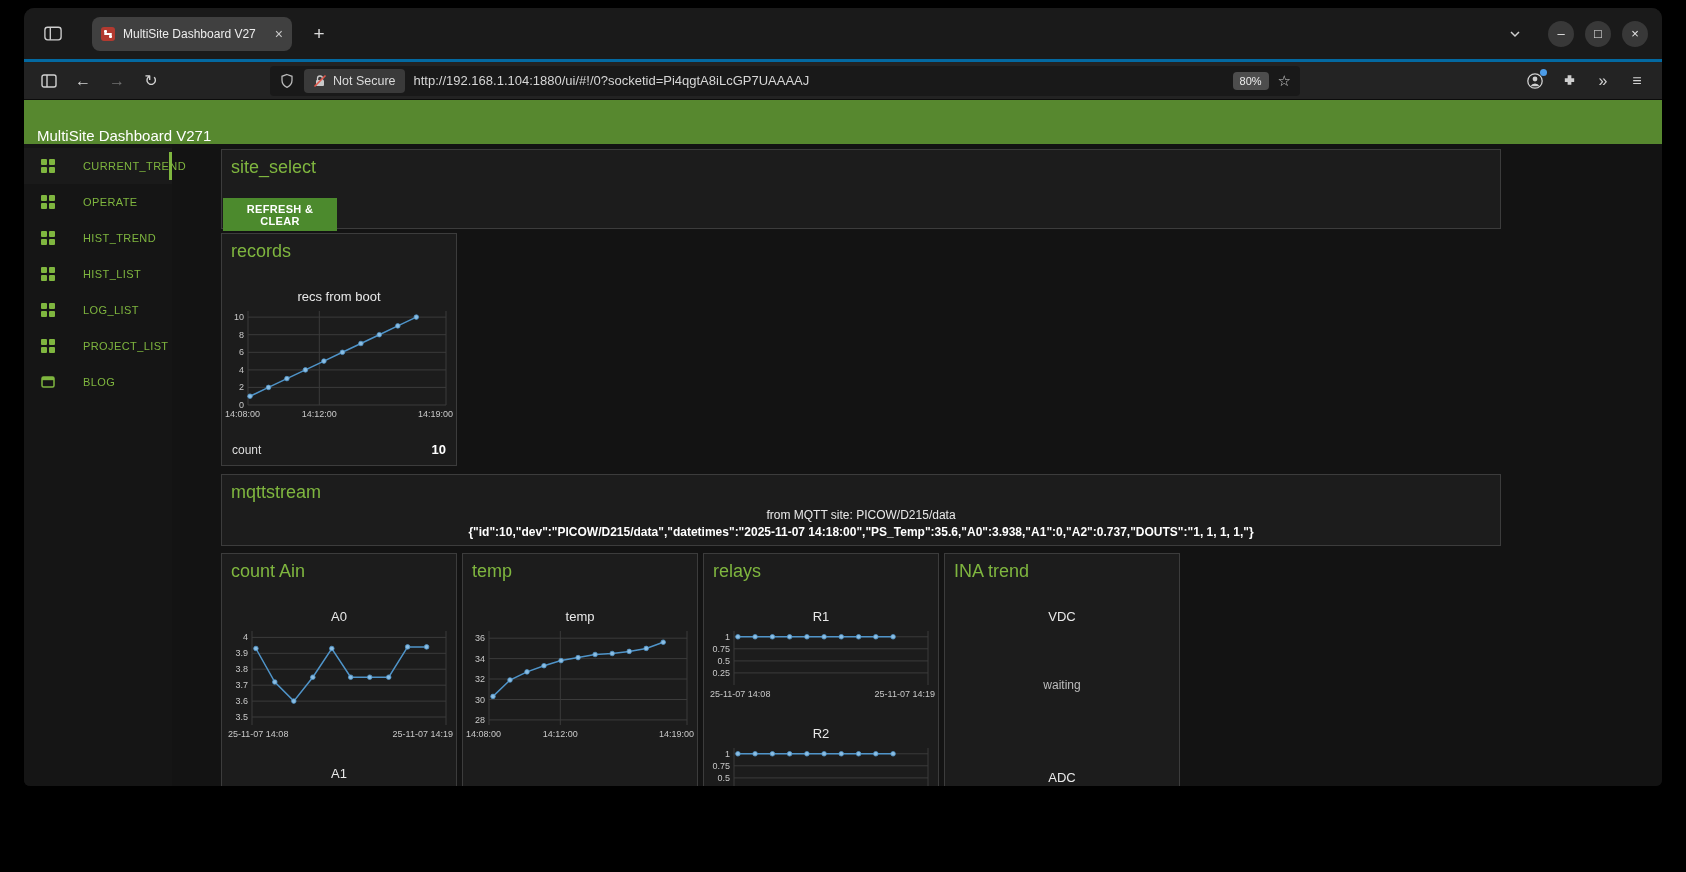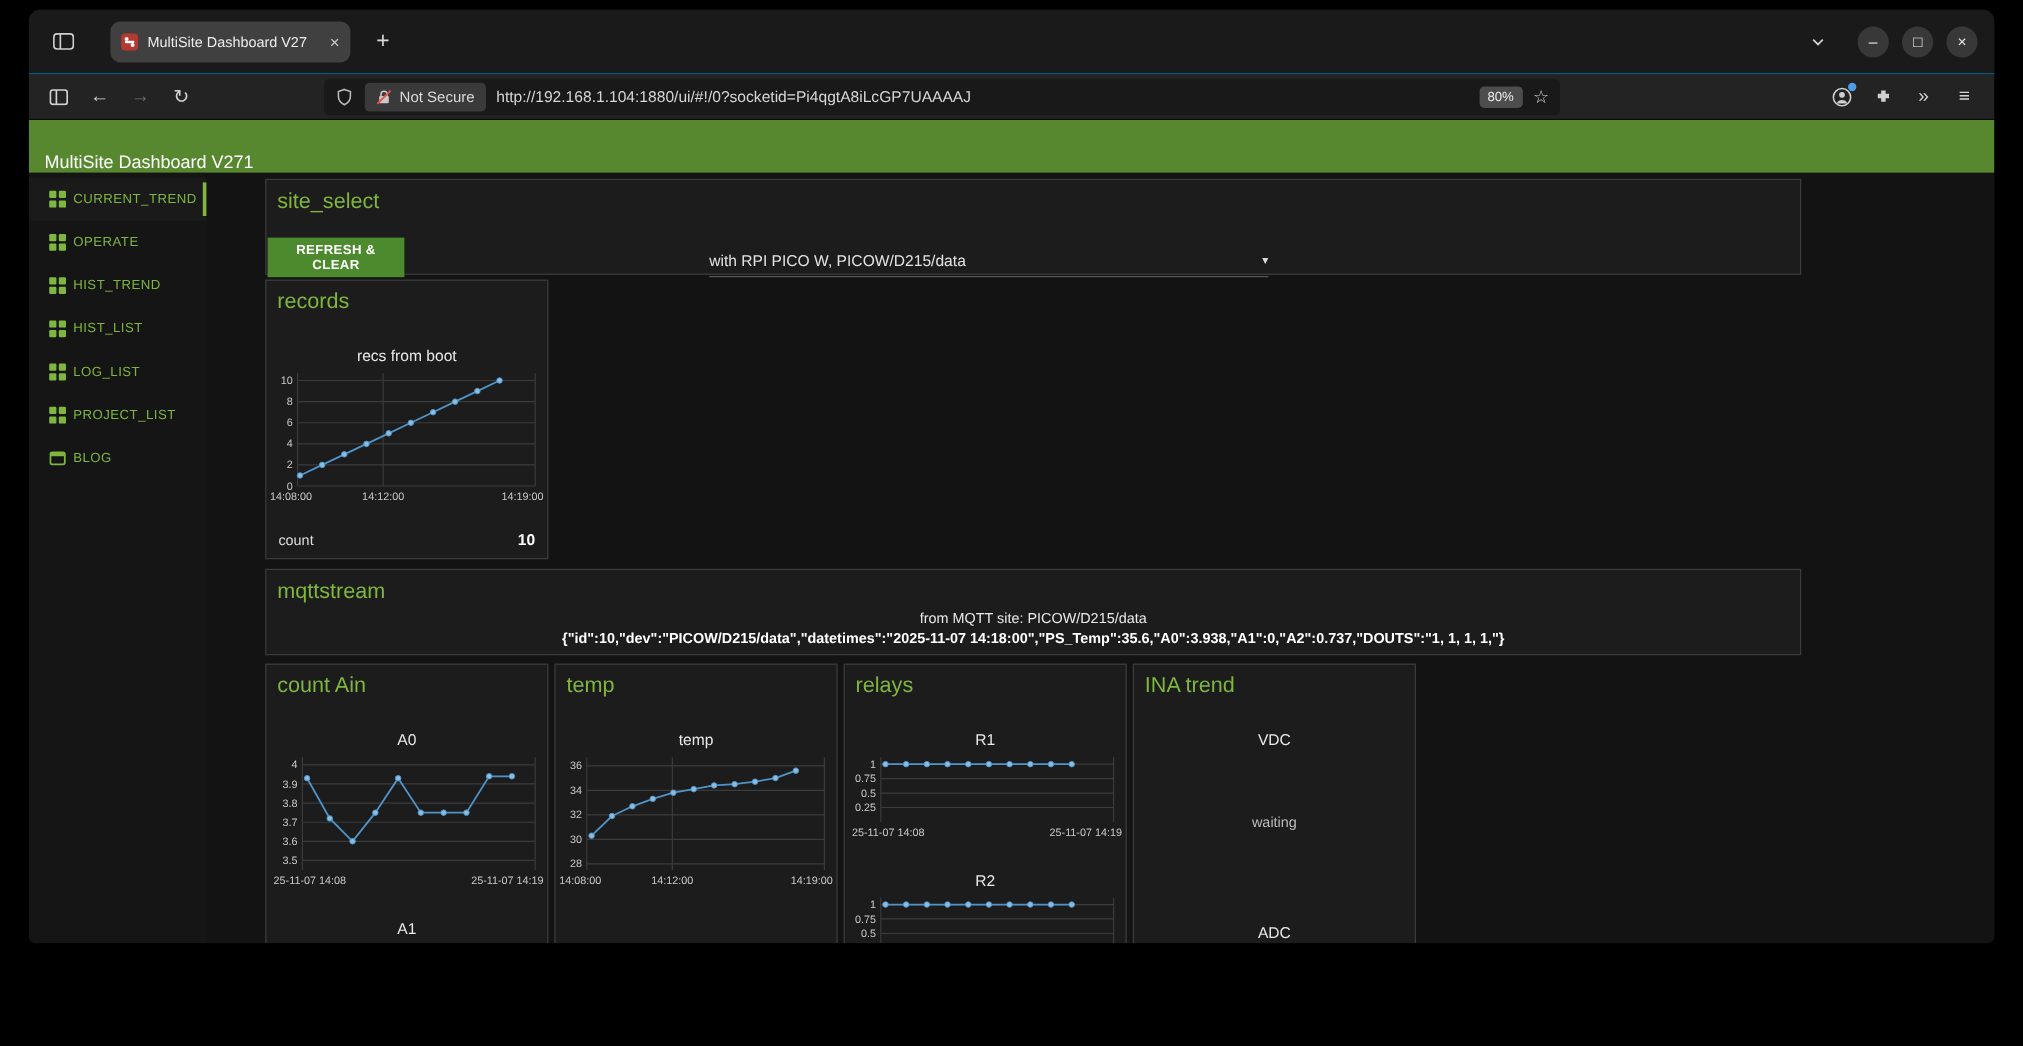--- a/index.html
+++ b/index.html
@@ -8,21 +8,21 @@
     width:1686px; height:872px; position:relative; overflow:hidden;
     background:#000; font-family:"Liberation Sans", "DejaVu Sans", sans-serif;
   }
   .window{
     position:absolute; left:24px; top:8px; width:1638px; height:778px;
     background:#131313; border-radius:10px 10px 6px 6px; overflow:hidden;
     display:flex; flex-direction:column;
   }
   
   .titlebar{ height:54px; flex:0 0 54px; background:#1a1a1a; display:flex; align-items:center;
-    padding:0 14px; gap:8px; border-bottom:1px solid #0369a1; }
+    padding:0 14px; gap:8px; border-bottom:3px solid #0369a1; }
   .tb-iconbtn{ background:none; border:none; width:30px; height:30px; display:flex;
     align-items:center; justify-content:center; border-radius:4px; }
   .tab{ height:34px; width:200px; margin-left:16px; background:#404040; border-radius:8px;
     display:flex; align-items:center; padding:0 9px; gap:8px; color:#ededed; font-size:12px; }
   .favicon{ width:14px; height:14px; border-radius:3px; background:#b23a30; position:relative; flex:0 0 14px; }
   .favicon::before{ content:""; position:absolute; left:3px; top:6px; width:8px; height:2px; background:#fff; border-radius:1px; }
   .favicon::after{ content:""; position:absolute; left:3px; top:3px; width:3px; height:3px; background:#fff; border-radius:1px; box-shadow:5px 5px 0 #fff; }
   .tab-title{ flex:1; white-space:nowrap; overflow:hidden; }
   .tab-close{ color:#c9c9c9; font-size:14px; line-height:14px; }
   .newtab{ background:none; border:none; color:#d9d9d9; font-size:19px; width:30px; height:30px; margin-left:4px; }
@@ -45,21 +45,21 @@
   .zoom-chip{ background:#4d4d4d; color:#ececec; font-size:11px; border-radius:4px; padding:3px 7px; }
   .star{ color:#cfcfcf; font-size:15px; }
   .nav-spacer{ flex:1; }
   .account-wrap{ position:relative; }
   .blue-dot{ position:absolute; top:3px; right:3px; width:7px; height:7px; border-radius:50%; background:#4c9ce8; }
   
   .dash-header{ height:44px; flex:0 0 44px; background:#57882f; color:#fff; display:flex;
     align-items:flex-end; padding-left:13px; font-size:15px; }
   .dash-body{ flex:1; display:flex; overflow:hidden; background:#131313; }
   .sidebar{ width:148px; flex:0 0 148px; background:#151515; padding-top:4px; }
-  .side-item{ height:36px; display:flex; align-items:center; gap:6px; padding-left:17px;
+  .side-item{ height:36px; display:flex; align-items:center; gap:28px; padding-left:17px;
     position:relative; color:#7fb63f; font-size:11px; letter-spacing:.4px; cursor:default; }
   .side-item.active{ background:rgba(255,255,255,.025); }
   .side-item.active::after{ content:""; position:absolute; right:0; top:4px; bottom:4px; width:3px; background:#7fb63f; }
   .tile-icon{ width:14px; height:14px; display:grid; grid-template-columns:1fr 1fr; grid-template-rows:1fr 1fr; gap:2px; flex:0 0 14px; }
   .tile-icon i{ background:#7fb63f; border-radius:1px; }
   .content{ flex:1; padding:5px 0 0 49px; overflow:hidden; }
   .group{ background:#1c1c1c; border:1px solid #3c3c3c; }
   .g-title{ color:#7fb63f; font-size:18px; padding:7px 9px 2px; }
   .g-site{ width:1280px; height:80px; }
   .site-row{ display:flex; align-items:flex-end; margin-top:18px; }
@@ -230,24 +230,20 @@
         <span>BLOG</span>
       </div>
     </nav>
 
     <main class="content">
 
       <section class="group g-site">
         <div class="g-title">site_select</div>
         <div class="site-row">
           <button class="refresh-btn">REFRESH &amp; CLEAR</button>
-          <div class="dropdown">
-            <span>with RPI PICO W, PICOW/D215/data</span>
-            <span class="caret">▾</span>
-          </div>
         </div>
       </section>
 
       <section class="group g-records">
         <div class="g-title">records</div>
         <div class="chart-title">recs from boot</div>
         <svg class="chart-svg h116" viewBox="0 0 234 116">
             <line x1="26" y1="100.0" x2="224" y2="100.0" stroke="#3b3b3b" stroke-width="1"></line>
             <text x="22" y="103.0" fill="#c9c9c9" font-size="9" text-anchor="end">0</text>
             <line x1="26" y1="82.4" x2="224" y2="82.4" stroke="#3b3b3b" stroke-width="1"></line>

